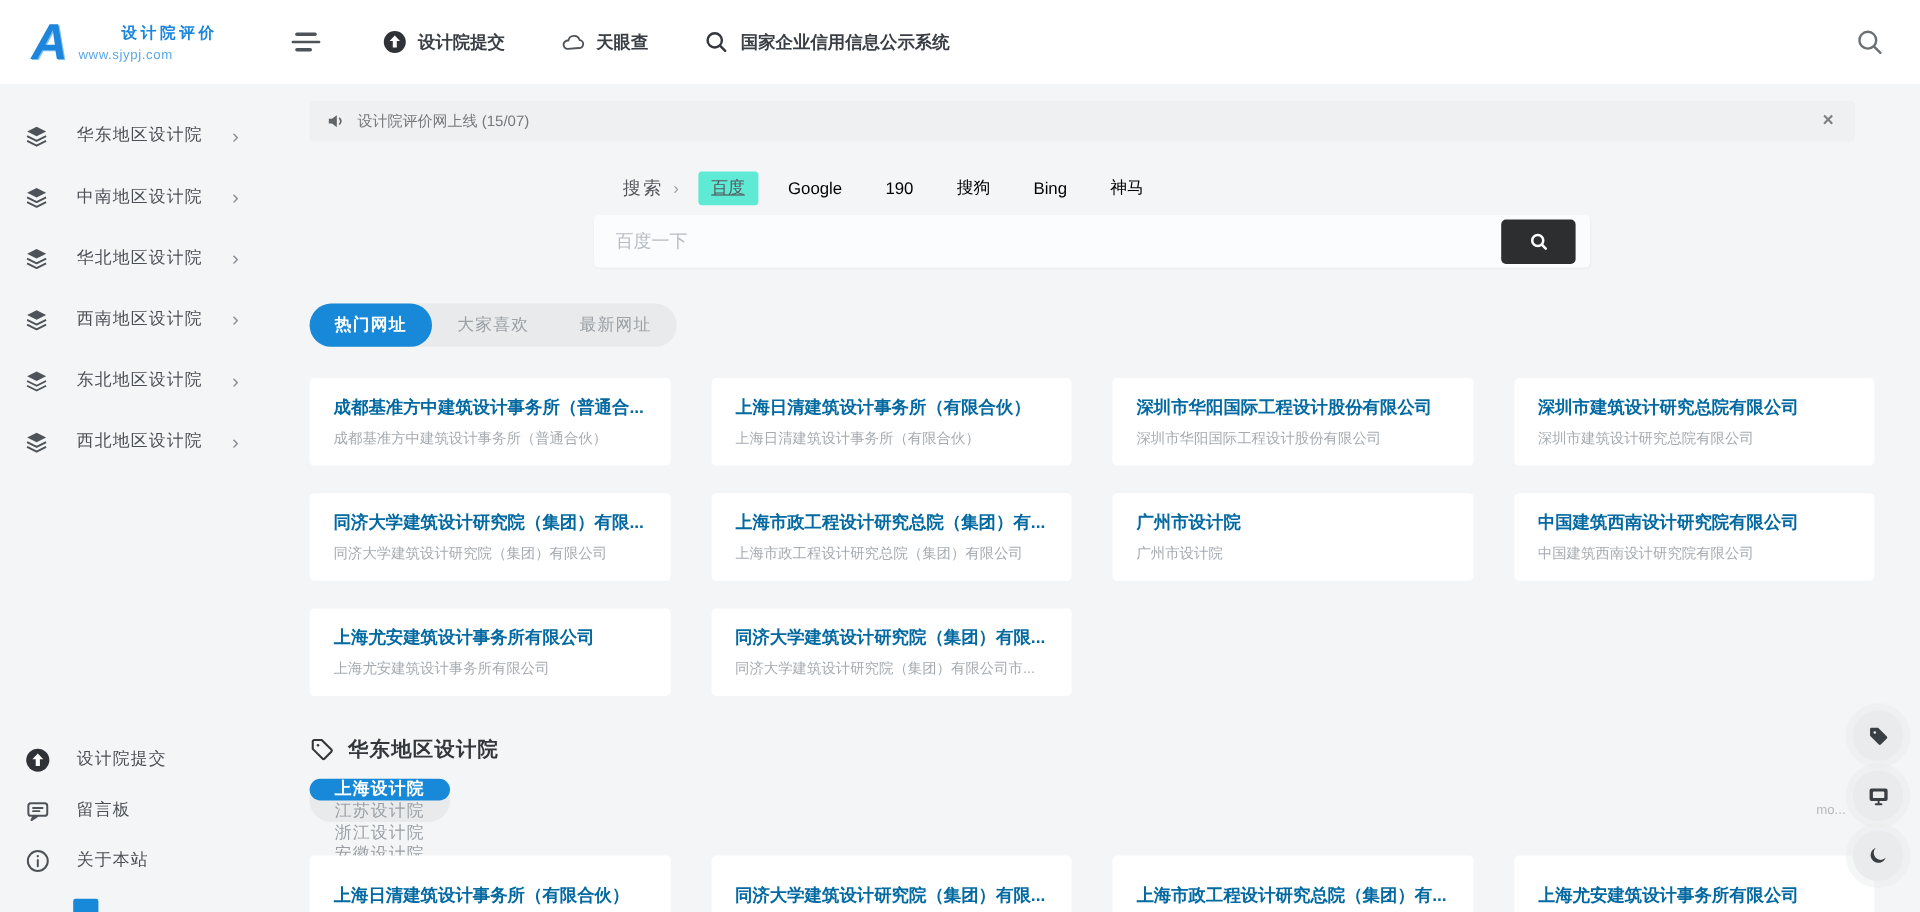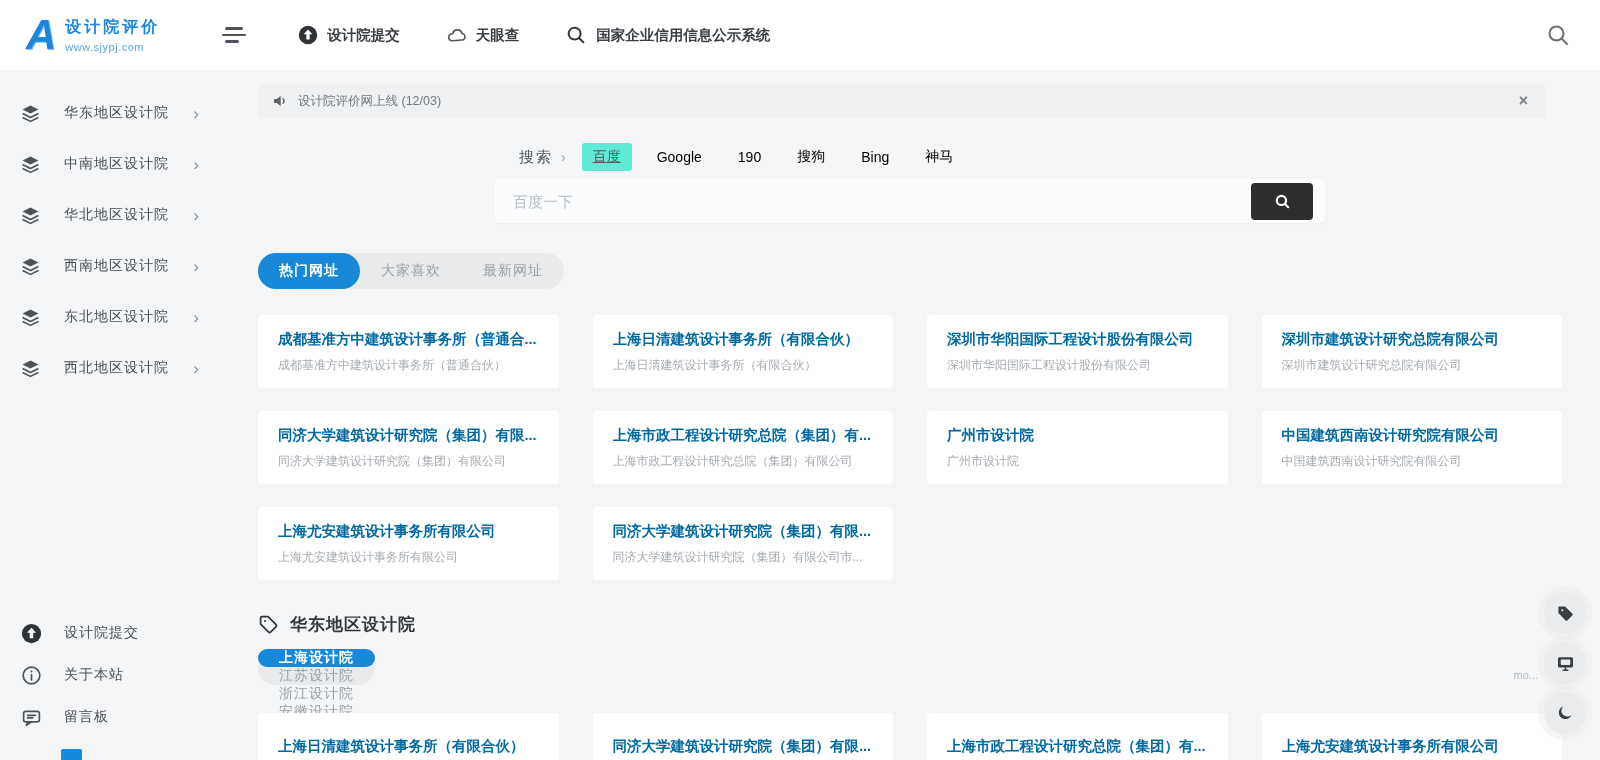--- a/index.html
+++ b/index.html
@@ -4,21 +4,21 @@
 <style>
   * { margin:0; padding:0; box-sizing:border-box; }
   html,body { width:1600px; height:760px; overflow:hidden; }
   body { font-family:"Liberation Sans","DejaVu Sans",sans-serif; background:#f4f5f6; position:relative; }
   :root { --accent:#1789d8; --dark:#2c2e30; }
 
   
   .header { height:70px; background:#fff; display:flex; align-items:center; padding:0 30px 0 26px; position:relative; z-index:5; }
   .logo { display:flex; align-items:center; gap:11px; cursor:pointer; }
   .logo-mark { font-style:italic; font-weight:900; font-size:42px; line-height:1; color:#1d86dc; letter-spacing:-2px; text-shadow:1px 1px 0 #7fc0f0; }
-  .logo-title { color:#1d86dc; font-weight:800; font-size:16px; letter-spacing:3px; }
+  .logo-title { color:#1d86dc; font-weight:800; font-size:13px; letter-spacing:3px;margin-left:36px; }
   .logo-sub { color:#5aa7e8; font-size:11px; margin-top:3px; letter-spacing:.5px; }
   .hamburger { margin-left:62px; width:24px; cursor:pointer; }
   .hamburger i { display:block; height:2.5px; background:#4d5358; border-radius:2px; margin:4px 0; }
   .hamburger i:nth-child(1){ width:18px; margin-left:3px; }
   .hamburger i:nth-child(2){ width:24px; }
   .hamburger i:nth-child(3){ width:14px; margin-left:3px; }
   .topnav { display:flex; align-items:center; gap:46px; margin-left:52px; }
   .topnav-item { display:flex; align-items:center; gap:9px; font-size:14.5px; color:#3a3f45; font-weight:600; cursor:pointer; }
   .hdr-search { margin-left:auto; cursor:pointer; display:flex; }
 
@@ -179,46 +179,46 @@
 
   <div class="side-footer">
     <div class="sf-item">
       <svg width="21" height="21" viewBox="0 0 24 24">
           <circle cx="12" cy="12" r="11" fill="#2f3237"></circle>
           <path d="M12 5.5 6.8 11h3.2v6.5h4V11h3.2z" fill="#fff"></path>
         </svg>
       <span class="lbl">设计院提交</span>
     </div>
     <div class="sf-item">
+      <svg width="21" height="21" viewBox="0 0 24 24" fill="none" stroke="#4d5358" stroke-width="1.9" stroke-linejoin="round">
+          <rect x="3" y="5" width="18" height="12" rx="2.5"></rect>
+          <path d="M8 17l-2 4 6-4" fill="#4d5358"></path>
+          <path d="M7.5 9.5h9M7.5 12.5h6" stroke-linecap="round"></path>
+        </svg>
+      <span class="lbl">留言板</span>
+    </div>
+    <div class="sf-item">
       <svg width="21" height="21" viewBox="0 0 24 24" fill="none" stroke="#4d5358" stroke-width="1.9" stroke-linecap="round">
           <circle cx="12" cy="12" r="9.5"></circle>
           <path d="M12 11v6"></path>
           <circle cx="12" cy="7.5" r="1.1" fill="#4d5358" stroke="none"></circle>
         </svg>
       <span class="lbl">关于本站</span>
     </div>
-    <div class="sf-item">
-      <svg width="21" height="21" viewBox="0 0 24 24" fill="none" stroke="#4d5358" stroke-width="1.9" stroke-linejoin="round">
-          <rect x="3" y="5" width="18" height="12" rx="2.5"></rect>
-          <path d="M8 17l-2 4 6-4" fill="#4d5358"></path>
-          <path d="M7.5 9.5h9M7.5 12.5h6" stroke-linecap="round"></path>
-        </svg>
-      <span class="lbl">留言板</span>
-    </div>
   </div>
 </aside>
 
 <main class="main">
 
   <div class="notice">
     <svg width="16" height="16" viewBox="0 0 24 24">
         <path d="M3 9v6h4l6 4.5v-15L7 9H3z" fill="#5f6468"></path>
         <path d="M16.5 8.5a5.2 5.2 0 0 1 0 7" fill="none" stroke="#5f6468" stroke-width="2" stroke-linecap="round"></path>
       </svg>
-    <span class="txt">设计院评价网上线 (12/03)</span>
+    <span class="txt">设计院评价网上线 (15/07)</span>
     <span class="close">×</span>
   </div>
 
   <div class="search-block">
     <div class="engines">
       <span class="se-label">搜索</span>
       <span class="se-arrow">›</span>
       <span class="engine active">百度</span>
       <span class="engine">Google</span>
       <span class="engine">190</span>

